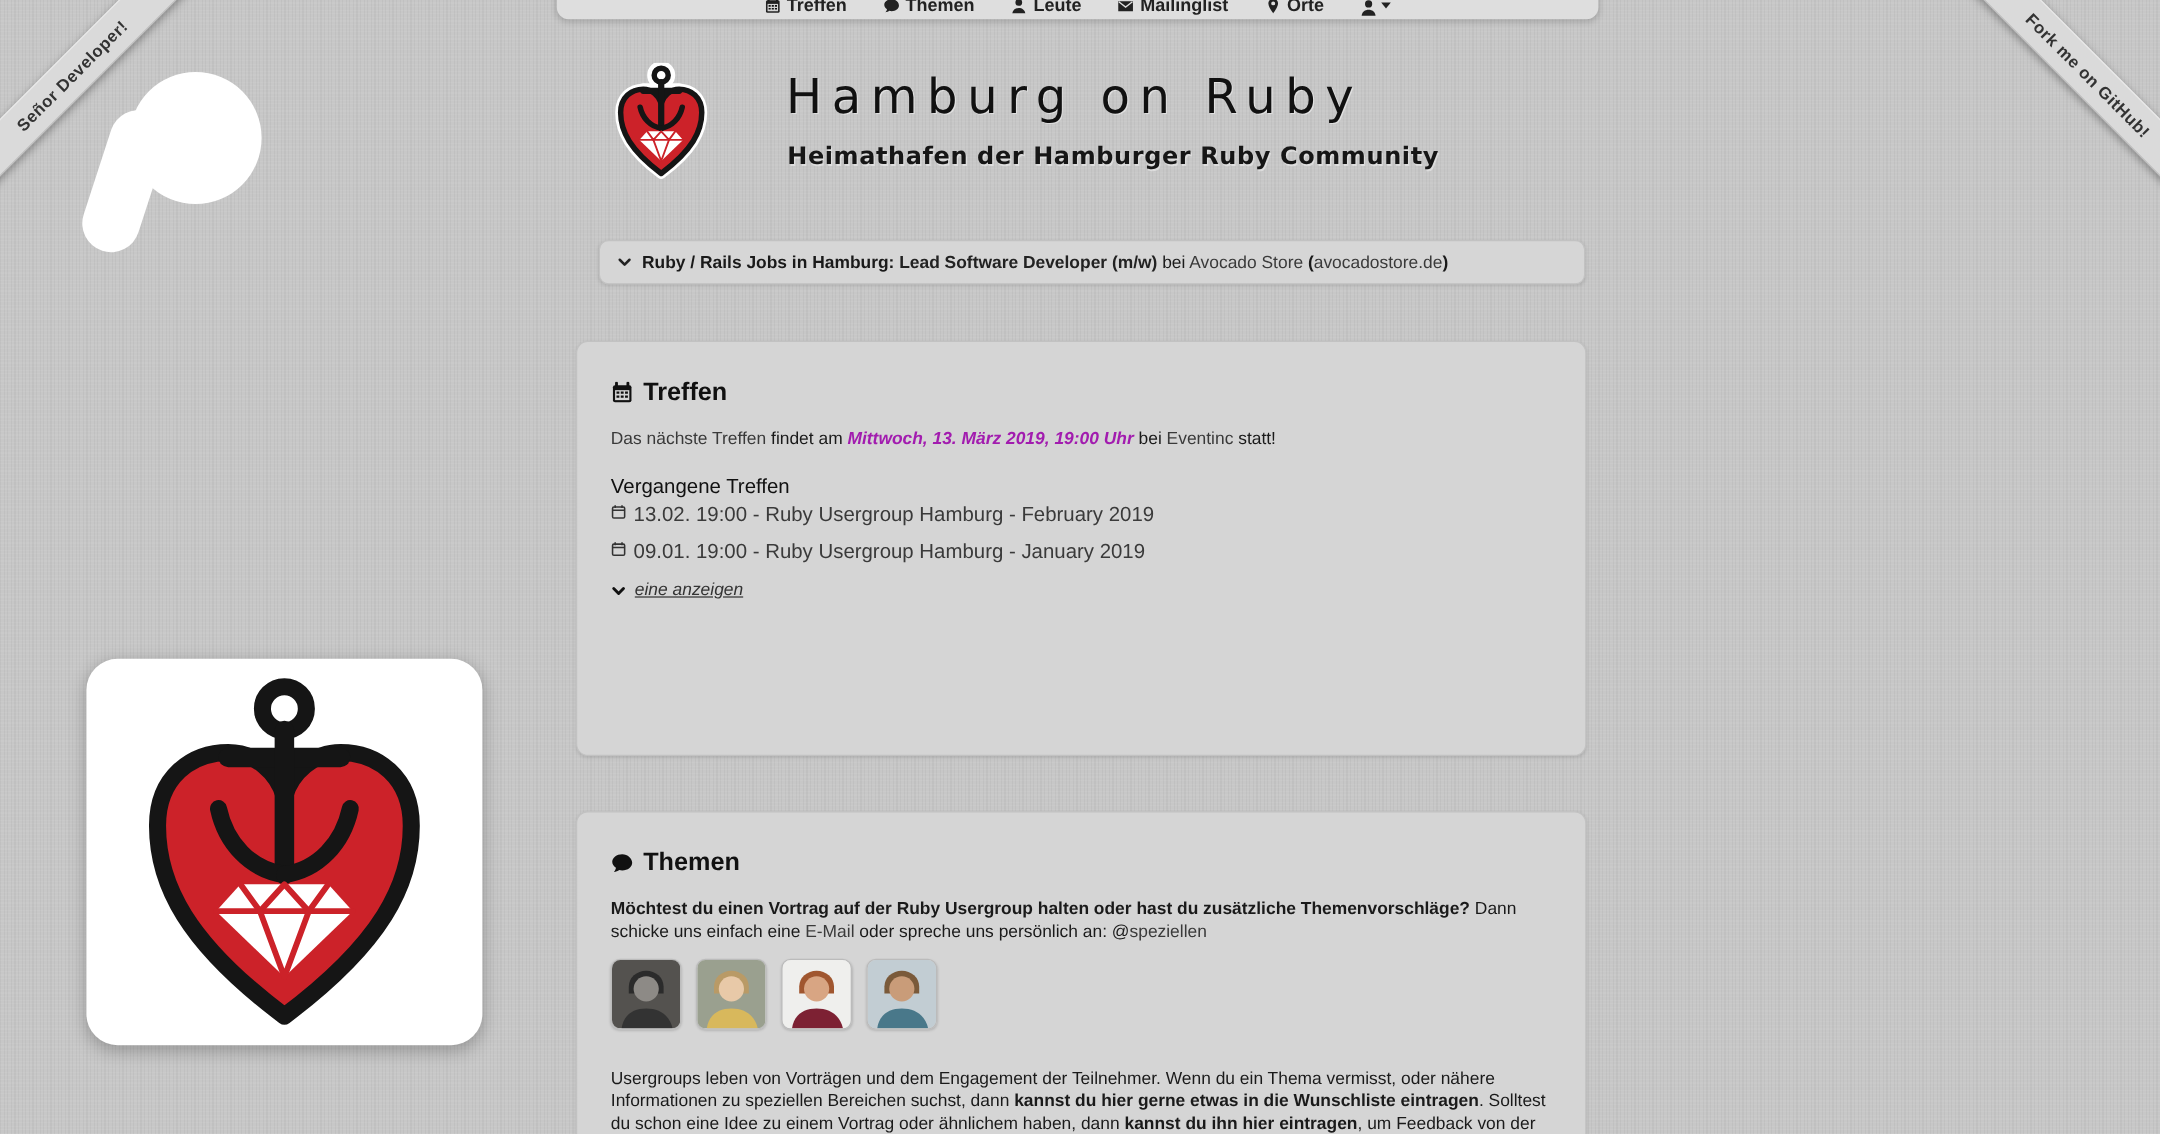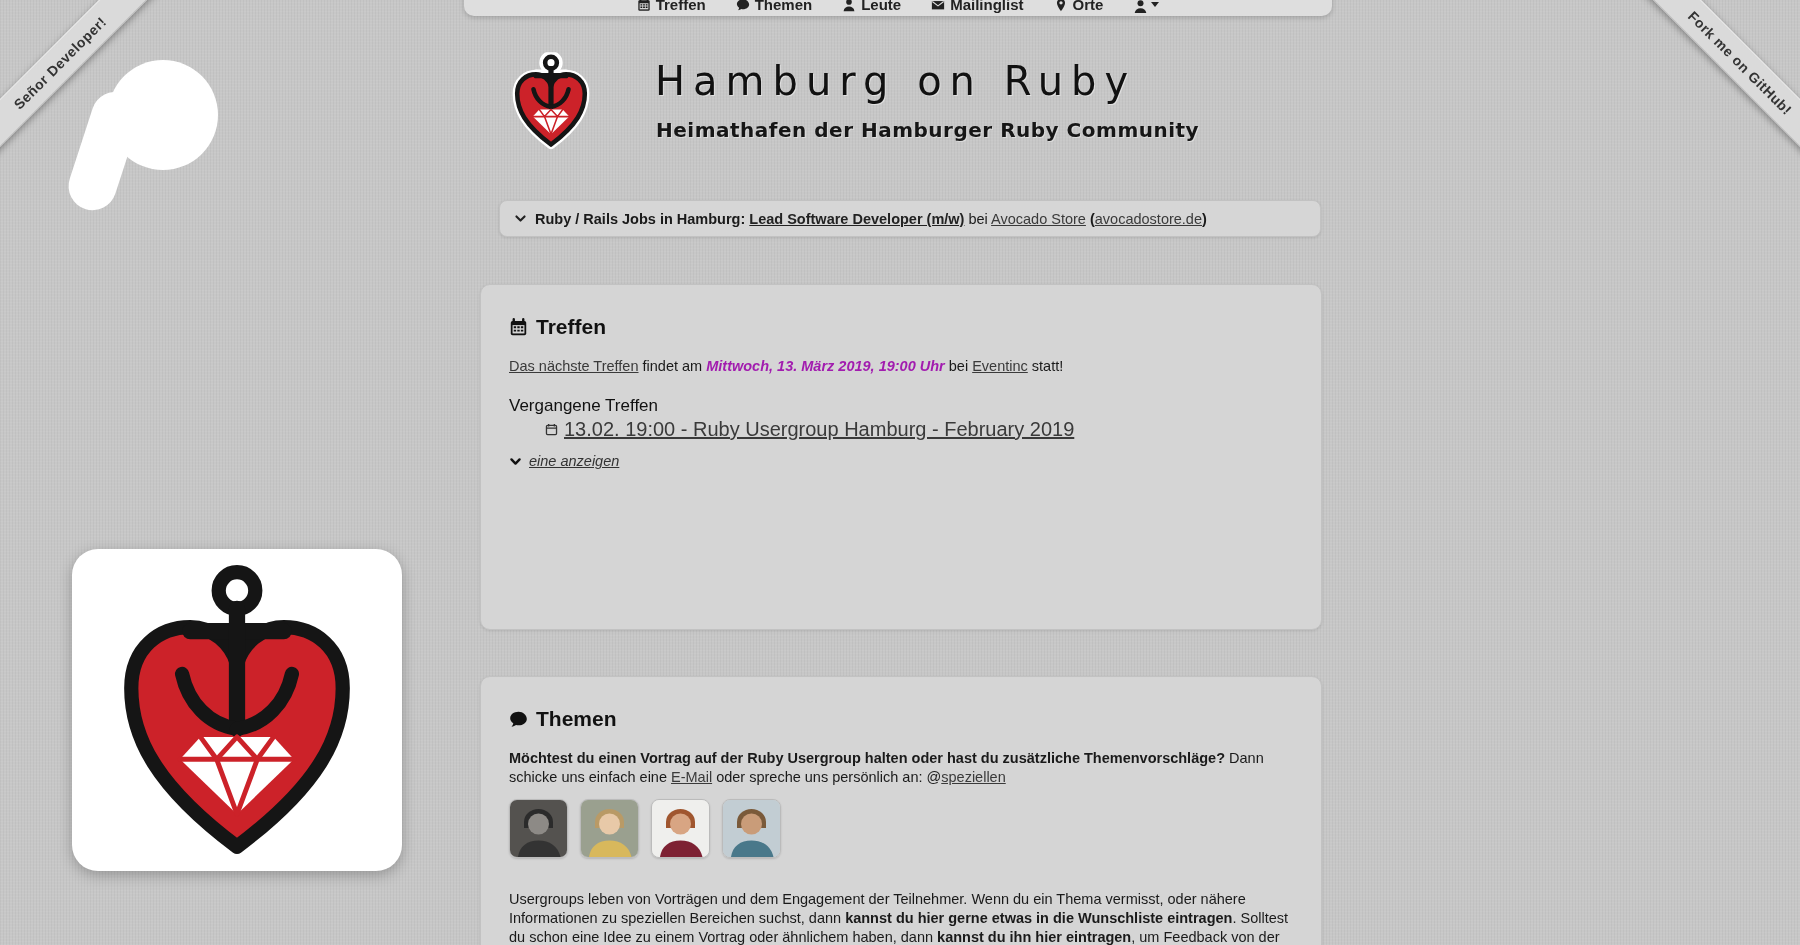--- a/index.html
+++ b/index.html
@@ -39,35 +39,35 @@
   .site-subtitle{position:absolute;left:656px;top:118px;font-size:20px;font-weight:bold;
     letter-spacing:.5px;color:#161616;font-family:"DejaVu Sans",sans-serif;
     text-shadow:1px 1px 0 rgba(255,255,255,.4);white-space:nowrap;}
 
   
   .jobs-bar{position:absolute;left:499px;top:200px;width:822px;height:37px;background:#d6d6d6;
     border:1px solid #c2c2c2;border-radius:8px;box-shadow:0 1px 3px rgba(0,0,0,.10);
     display:flex;align-items:center;padding:0 14px;box-sizing:border-box;font-size:14.5px;gap:8px;}
   .jobs-bar .chev{width:13px;height:13px;stroke:#222;stroke-width:2.6;fill:none;flex:0 0 auto;}
   .jobs-text{white-space:nowrap;}
-  a.lnk{color:#3a3a3a;text-decoration:underline;cursor:pointer;}
+  a.lnk{color:#3a3a3a;cursor:pointer;}
   a.lnk.bold{font-weight:bold;color:#222;}
 
   
   .card{position:absolute;left:480px;width:842px;background:#d5d5d5;border:1px solid #c2c2c2;
     border-radius:10px;box-shadow:0 1px 3px rgba(0,0,0,.10);padding:30px 28px;box-sizing:border-box;}
   .card.treffen{top:284px;height:346px;}
   .card.themen{top:676px;height:430px;}
   .card h2{margin:0;font-size:21px;font-weight:bold;color:#111;display:flex;align-items:center;gap:8px;}
   .card h2 svg{width:19px;height:19px;fill:#111;}
   .card h3{margin:20px 0 4px;font-size:17px;font-weight:normal;color:#111;}
   .next-line{margin:18px 0 0;font-size:14.5px;line-height:1.3;}
   .when{font-weight:bold;font-style:italic;color:#a21caf;}
   ul.past{list-style:none;margin:0;padding:0;}
-  ul.past li{display:flex;align-items:center;gap:6px;font-size:20px;line-height:18.5px;margin-bottom:12.5px;margin-left:36px;}
+  ul.past li{display:flex;align-items:flex-start;gap:6px;font-size:17px;line-height:18.5px;margin-bottom:12.5px;}
   ul.past li svg{width:13px;height:13px;fill:none;stroke:#333;stroke-width:1.6;flex:0 0 auto;}
   .more{margin-top:15px;display:flex;align-items:center;gap:7px;font-size:14.5px;}
   .more svg{width:13px;height:13px;stroke:#111;stroke-width:3;fill:none;}
   .more a{font-style:italic;color:#333;text-decoration:underline;cursor:pointer;}
   .intro,.body-p{margin:18px 0 0;font-size:14.5px;line-height:1.31;color:#1a1a1a;}
   .body-p{margin-top:32px;}
   .avatars{margin-top:12px;display:flex;gap:12px;}
   .avatar{width:57px;height:57px;border-radius:8px;overflow:hidden;border:1px solid #bbb;
     box-shadow:0 1px 2px rgba(0,0,0,.15);cursor:pointer;flex:0 0 auto;}
   .avatar svg{display:block;width:100%;height:100%;}
@@ -228,20 +228,26 @@
   </h2>
   <p class="next-line"><a class="lnk">Das nächste Treffen</a><span> findet am </span><span class="when">Mittwoch, 13. März 2019, 19:00 Uhr</span><span> bei </span><a class="lnk">Eventinc</a><span> statt!</span></p>
   <h3>Vergangene Treffen</h3>
   <ul class="past">
     <li>
       <svg>
           <use href="#ic-cal-line"></use>
         </svg>
       <a class="lnk">13.02. 19:00 - Ruby Usergroup Hamburg - February 2019</a>
     </li>
+    <li>
+      <svg>
+          <use href="#ic-cal-line"></use>
+        </svg>
+      <a class="lnk">09.01. 19:00 - Ruby Usergroup Hamburg - January 2019</a>
+    </li>
   </ul>
   <div class="more">
     <svg>
         <use href="#ic-chev"></use>
       </svg>
     <a>eine anzeigen</a>
   </div>
 </section>
 
 <section class="card themen">

